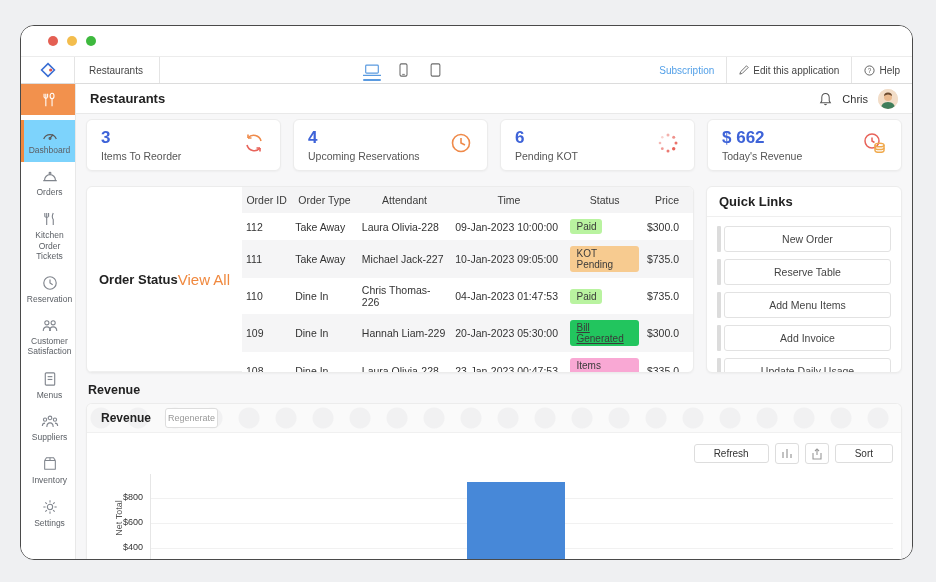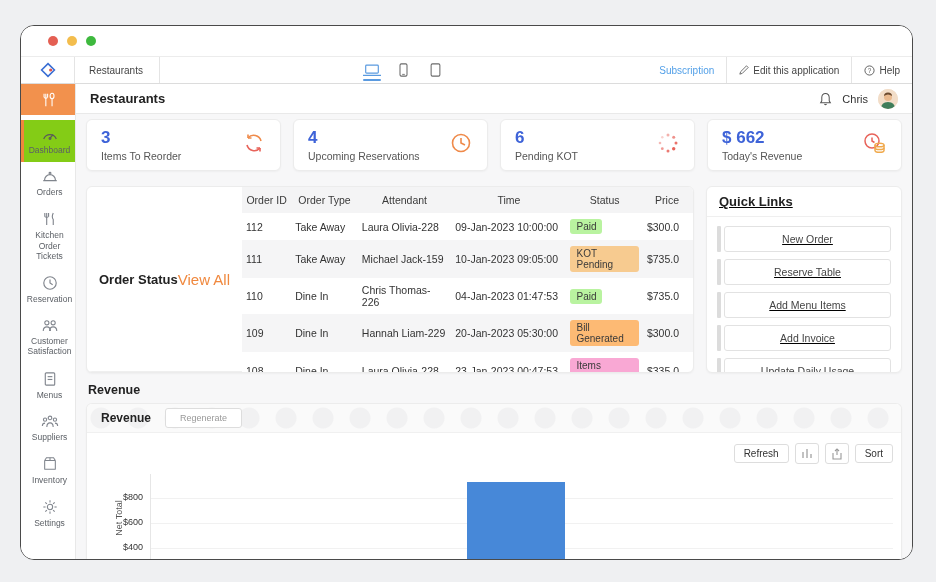--- a/index.html
+++ b/index.html
@@ -25,21 +25,21 @@
   .bar-link { height:100%; display:flex; align-items:center; gap:4px; padding:0 12px; border-left:1px solid #e4e4e4; white-space:nowrap; }
   .bar-link.sub { color:#53a0e8; border-left:none; }
 
   
   .app { flex:1; display:flex; min-height:0; }
   .sidebar { width:55px; background:#fff; border-right:1px solid #e8e8e8; display:flex; flex-direction:column; flex:0 0 auto; }
   .brand { height:31px; background:#f2914d; display:flex; align-items:center; justify-content:center; flex:0 0 auto; }
   .nav { flex:1; display:flex; flex-direction:column; padding-top:5px; }
   .nav-item { display:flex; flex-direction:column; align-items:center; padding:7px 2px; gap:3px; cursor:pointer; border-left:3px solid transparent; }
   .nav-item .lbl { font-size:8.5px; color:#5c6066; text-align:center; line-height:1.2; }
-  .nav-item.active { background:#84cc16; border-left-color:#f0883d; }
+  .nav-item.active { background:#7dd3fc; border-left-color:#f0883d; }
   .nav-item svg { stroke:#80858d; }
   .nav-item.active svg { stroke:#5a5a5a; }
 
   .main { flex:1; display:flex; flex-direction:column; min-width:0; }
   .appheader { height:30px; background:#fff; border-bottom:1px solid #e9e9e9; display:flex; align-items:center; padding:0 14px; flex:0 0 auto; }
   .appheader .title { font-size:13px; font-weight:bold; color:#222; }
   .appheader .right { margin-left:auto; display:flex; align-items:center; gap:10px; }
   .appheader .uname { font-size:11px; color:#333; }
   .avatar { width:20px; height:20px; border-radius:50%; background:#f0dcc6; overflow:hidden; display:block; }
 
@@ -63,39 +63,39 @@
   .viewall { margin-left:auto; font-size:15px; color:#f0883e; cursor:pointer; }
 
   table.orders { width:100%; border-collapse:collapse; font-size:10.5px; color:#333; }
   table.orders th { font-weight:normal; color:#3a3a3a; background:#f4f4f5; padding:7px 4px; }
   table.orders td { padding:6px 4px; text-align:left; }
   table.orders th { text-align:center; }
   table.orders tr.alt { background:#f5f5f6; }
   table.orders .price { text-align:right; padding-right:14px; }
   th.price { text-align:right; padding-right:14px; }
   .badge { display:inline-block; padding:2px 6px; border-radius:3px; font-size:10px; color:#3a3a3a; }
-  .b-paid { background:#b9f3a0; } .b-kot { background:#f7cb90; } .b-bill { background:#fdba74; } .b-served { background:#f9a8d4; }
-
-  .quick-card { width:196px; display:flex; flex-direction:column;text-decoration:underline; }
+  .b-paid { background:#b9f3a0; } .b-kot { background:#f7cb90; } .b-bill { background:#22c55e;text-decoration:underline; } .b-served { background:#f9a8d4; }
+
+  .quick-card { width:196px; display:flex; flex-direction:column; }
   .quick-body { padding:9px 10px; display:flex; flex-direction:column; gap:7px; }
   .qlink { display:flex; align-items:stretch; height:26px; cursor:pointer; }
   .qlink .accent { width:4px; background:#dcdcdc; border-radius:1px; margin-right:3px; }
   .qlink .box { flex:1; border:1px solid #e2e2e2; border-radius:3px; display:flex; align-items:center; justify-content:center;
                 font-size:10.5px; color:#444; background:#fff; }
 
   
   .rev-title { font-size:12.5px; font-weight:bold; color:#222; margin:10px 0 6px 2px; flex:0 0 auto; }
   .rev-card { flex:1; display:flex; flex-direction:column; border:1px solid #ececec; border-bottom:none; border-radius:6px 6px 0 0;
               background:#fff; overflow:hidden; box-shadow:0 1px 2px rgba(0,0,0,0.04); }
   .rev-toolbar { height:29px; flex:0 0 auto; display:flex; align-items:center; padding:0 14px; gap:14px; background-color:#fafafa;
                  background-image:radial-gradient(circle at 14px 14px, #f1f1f2 10px, transparent 11px); background-size:37px 29px;
                  border-bottom:1px solid #f0f0f0; }
   .rev-toolbar .ttl { font-size:12px; font-weight:bold; color:#222; }
-  .btn { background:#fff; border:1px solid #ddd; border-radius:3px; font-size:10px; color:#333; padding:3px 9px; cursor:pointer; }
-  .btn.regen { font-size:9px; color:#999; padding:4px 14px; }
+  .btn { background:#fff; border:1px solid #ddd; border-radius:3px; font-size:10px; color:#333; padding:3px 19px; cursor:pointer; }
+  .btn.regen { font-size:9px; color:#999; padding:4px 2px; }
   .chart-wrap { flex:1; position:relative; background:#fff; }
   .chart-btns { position:absolute; top:10px; right:8px; display:flex; gap:6px; align-items:center; }
   .icon-btn { width:24px; height:21px; display:flex; align-items:center; justify-content:center; background:#fff;
               border:1px solid #ddd; border-radius:3px; cursor:pointer; }
   .gridline { position:absolute; left:63px; right:8px; height:1px; background:#f1f1f1; }
   .y-axis { position:absolute; left:63px; top:41px; bottom:0; width:1px; background:#e6e6e6; }
   .tick { position:absolute; width:40px; text-align:right; font-size:9px; color:#333; left:16px; }
   .ylab { position:absolute; left:2px; top:80px; font-size:9px; color:#555; transform:rotate(-90deg); transform-origin:center; width:60px; text-align:center; }
   .bar1 { position:absolute; left:380px; width:98px; top:49px; bottom:0; background:#4788d8; }
 </style>
@@ -377,21 +377,21 @@
                     <td>112</td>
                     <td>Take Away</td>
                     <td>Laura Olivia-228</td>
                     <td>09-Jan-2023 10:00:00</td>
                     <td><span class="badge b-paid">Paid</span></td>
                     <td class="price">$300.0</td>
                   </tr>
                   <tr class="alt">
                     <td>111</td>
                     <td>Take Away</td>
-                    <td>Michael Jack-159</td>
+                    <td>Michael Jack-227</td>
                     <td>10-Jan-2023 09:05:00</td>
                     <td><span class="badge b-kot">KOT Pending</span></td>
                     <td class="price">$735.0</td>
                   </tr>
                   <tr>
                     <td>110</td>
                     <td>Dine In</td>
                     <td>Chris Thomas-226</td>
                     <td>04-Jan-2023 01:47:53</td>
                     <td><span class="badge b-paid">Paid</span></td>

